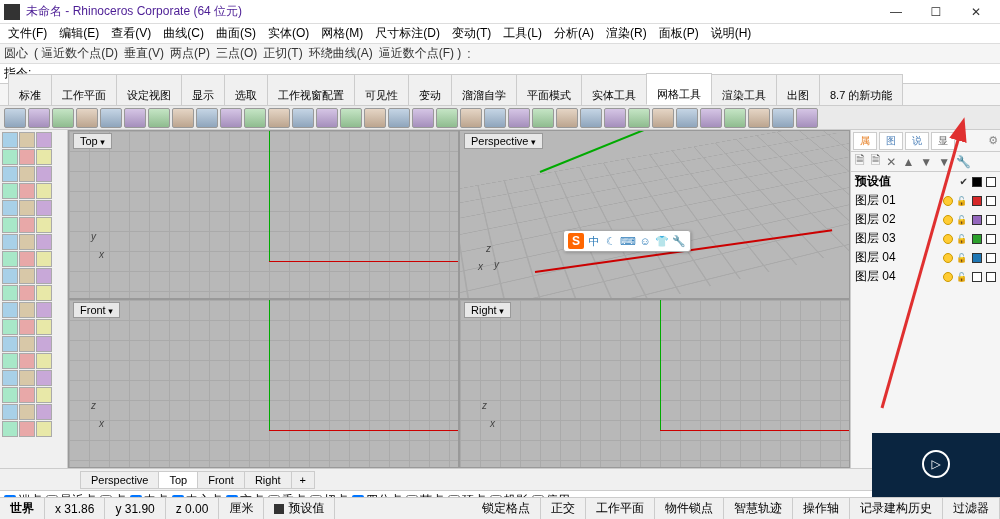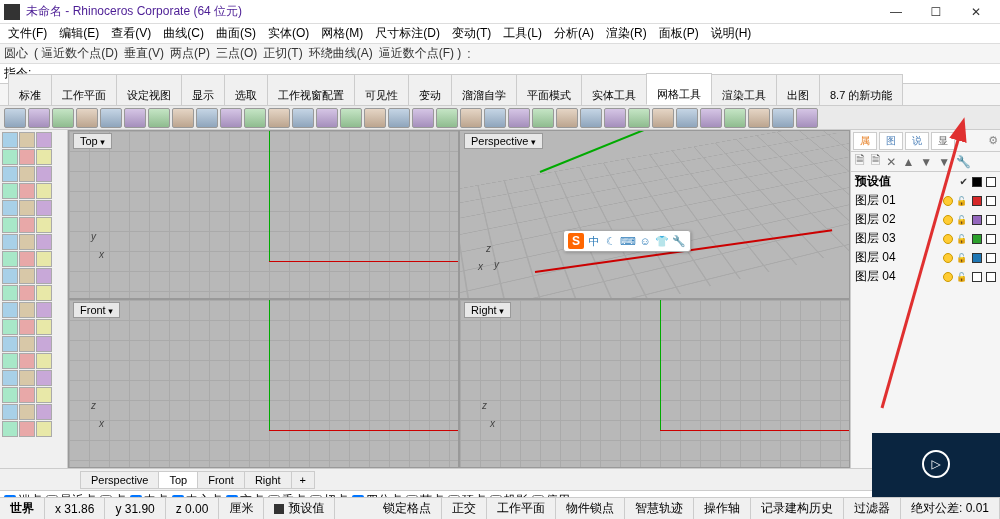--- a/index.html
+++ b/index.html
@@ -453,20 +453,19 @@
     <div class="cell"><span class="sw"></span>预设值</div>
     <div class="spacer"></div>
     <div class="cell">锁定格点</div>
     <div class="cell">正交</div>
     <div class="cell">工作平面</div>
     <div class="cell">物件锁点</div>
     <div class="cell">智慧轨迹</div>
     <div class="cell">操作轴</div>
     <div class="cell">记录建构历史</div>
     <div class="cell">过滤器</div>
-    <div class="cell">绝对公差: 0.01</div>
   </div>
 
 <div class="watermark">
   <div style="display:flex;align-items:center;gap:6px">
     <div class="play">▷</div>
   </div>
 </div>
 
 </body></html>

